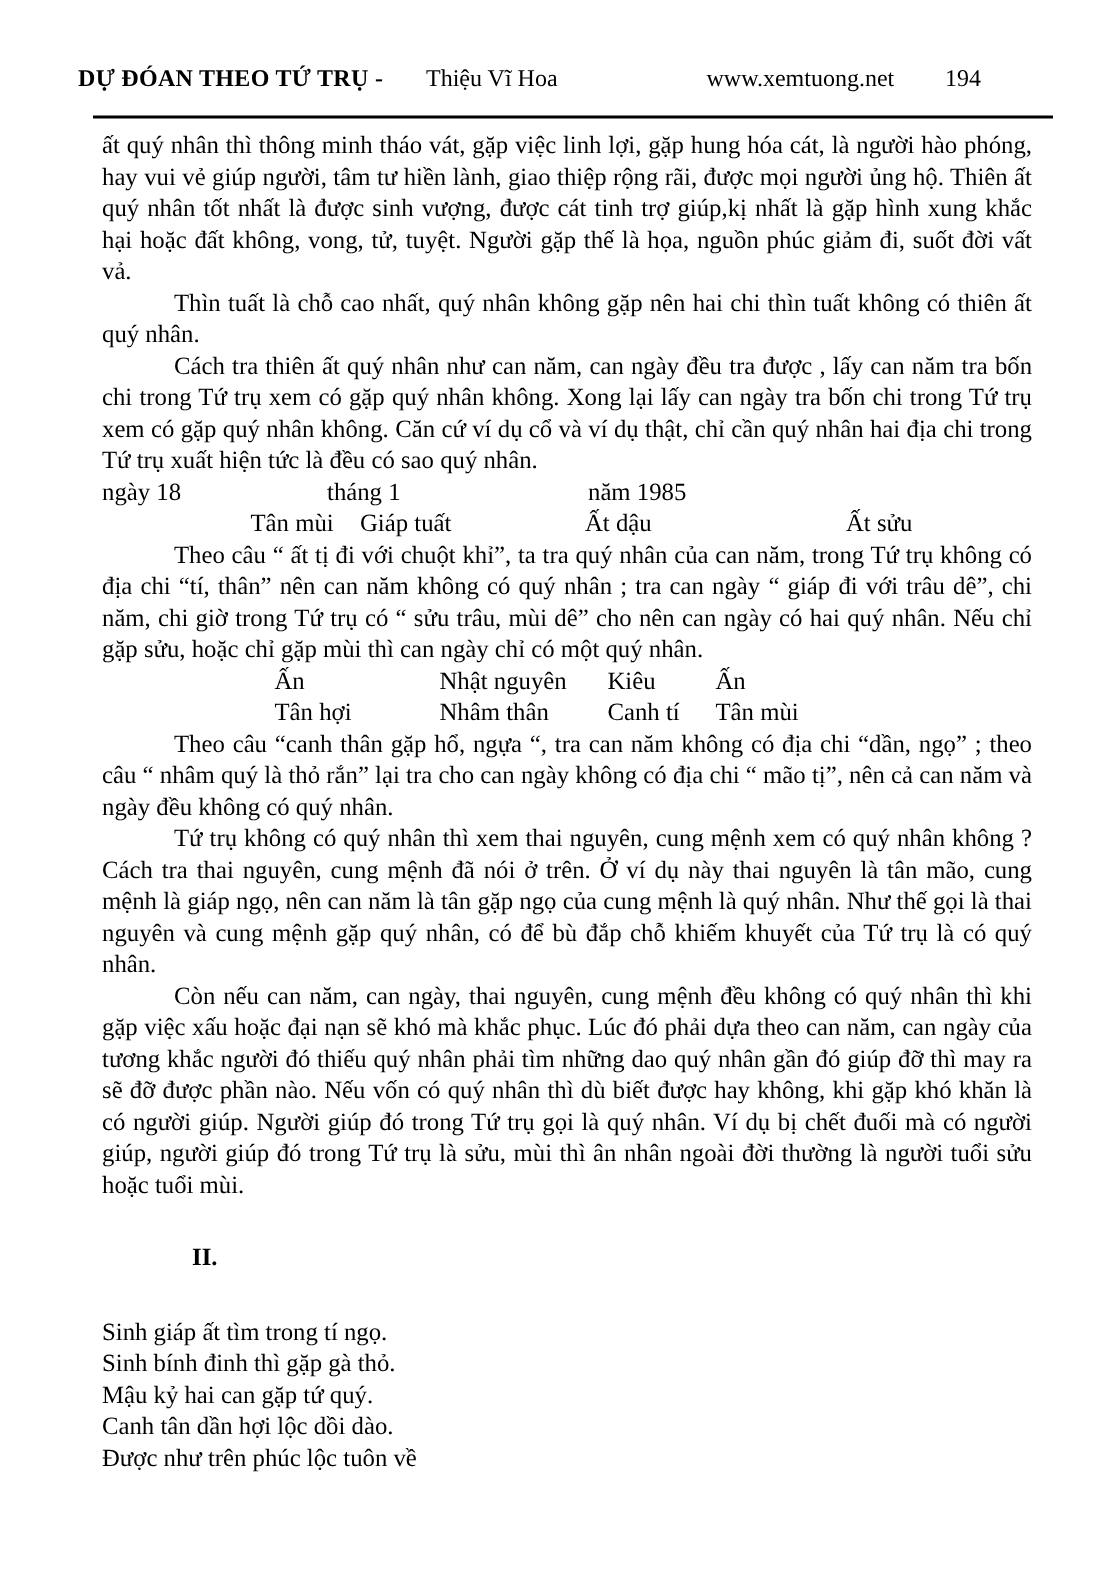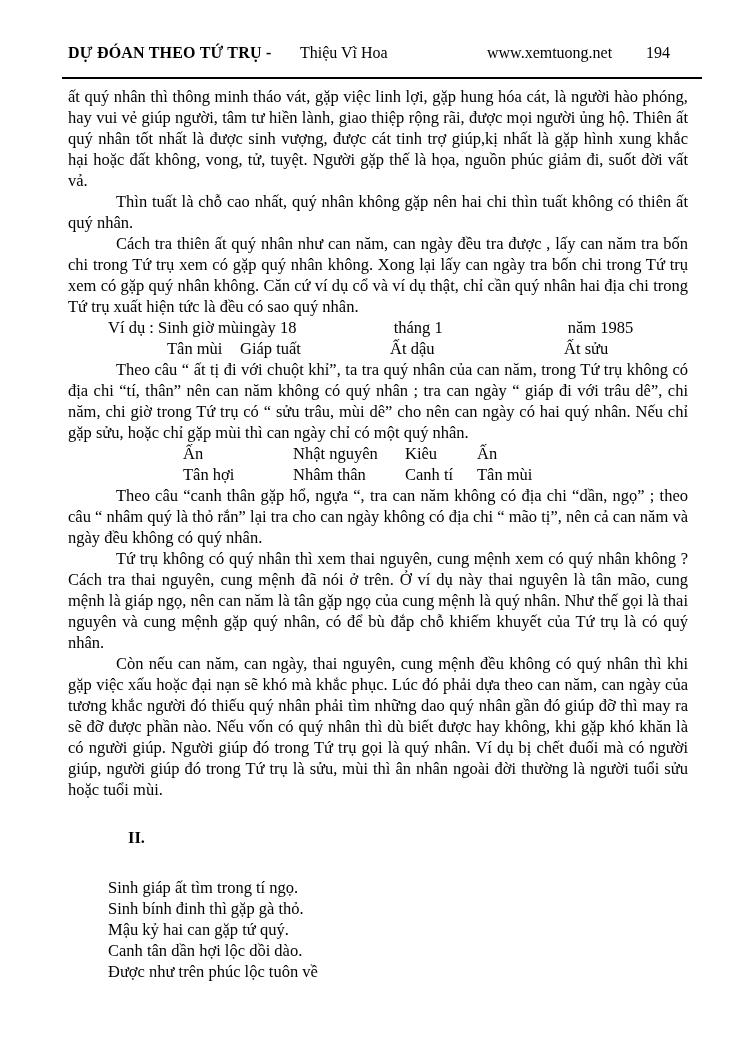--- a/index.html
+++ b/index.html
@@ -5,21 +5,21 @@
   html,body{margin:0;padding:0;background:#ffffff;}
   body{
     width:744px;height:1053px;
     font-family:"Liberation Serif","DejaVu Serif",serif;
     color:#000;
     overflow:hidden;
   }
   .page{position:relative;width:744px;height:1053px;background:#fff;}
 
   
-  .header{position:absolute;top:44px;left:68px;width:632px;height:22px;font-size:16px;}
+  .header{position:absolute;top:44px;left:52px;width:632px;height:22px;font-size:16px;}
   .header span{position:absolute;top:0;white-space:nowrap;}
   .hdr-title{left:0;font-weight:bold;letter-spacing:.2px;}
   .hdr-author{left:232px;}
   .hdr-site{left:419px;}
   .hdr-page{left:578px;}
   .rule{position:absolute;top:77px;left:62px;width:640px;border-top:2px solid #000;}
 
   
   .content{
     position:absolute;top:86px;left:68px;width:620px;
@@ -39,21 +39,21 @@
   .ex1 .sub .c1{padding-left:99px;}
   .ex2 .c1{flex:0 0 225px;padding-left:39px;}
   .ex2 .c2{flex:0 0 112px;}
   .ex2 .c3{flex:0 0 72px;}
   .ex2 .c4{flex:1 1 auto;}
   .ex2 .sub .c1{padding-left:115px;}
 
   
   .section{display:flex;margin:27px 0 29px 40px;font-weight:bold;text-align:right;}
   .section .numeral{flex:0 0 37px;}
-  .poem{margin-left:40px;text-align:left;}
+  .poem{text-align:left;}
   .poem div{line-height:21px;}
 </style>
 </head>
 <body>
 
 <div class="page">
 
   <div class="header">
     <span class="hdr-title">DỰ ĐÓAN THEO TỨ TRỤ -</span>
     <span class="hdr-author">Thiệu Vĩ  Hoa</span>
@@ -63,21 +63,20 @@
   <div class="rule"></div>
 
   <div class="content">
 
     <p class="noindent">ất quý nhân thì thông minh tháo vát, gặp việc linh lợi, gặp hung hóa cát, là người hào phóng, hay vui vẻ giúp người, tâm tư hiền lành, giao thiệp rộng rãi, được mọi người ủng hộ. Thiên ất quý nhân tốt nhất là được sinh vượng, được cát tinh trợ giúp,kị nhất là gặp hình xung khắc hại hoặc đất không, vong, tử, tuyệt. Người gặp thế là họa, nguồn phúc giảm đi, suốt đời vất vả.</p>
     <p>Thìn tuất là chỗ cao nhất, quý nhân không gặp nên hai chi thìn tuất không có thiên ất quý nhân.</p>
     <p>Cách tra thiên ất quý nhân như can năm, can ngày đều tra được , lấy can năm tra bốn chi trong Tứ trụ xem có gặp quý nhân không. Xong lại lấy can ngày tra bốn chi trong Tứ trụ xem có gặp quý nhân không. Căn cứ ví dụ cổ và ví dụ thật, chỉ cần quý nhân hai địa chi trong Tứ trụ xuất hiện tức là đều có sao quý nhân.</p>
 
     <div class="ex ex1">
       <div class="row">
-        <div class="c1">Ví dụ : Sinh giờ mùi</div>
         <div class="c2">ngày  18</div>
         <div class="c3">tháng 1</div>
         <div class="c4">năm 1985</div>
       </div>
       <div class="row sub">
         <div class="c1">Tân mùi</div>
         <div class="c2">Giáp tuất</div>
         <div class="c3">Ất dậu</div>
         <div class="c4">Ất sửu</div>
       </div>

